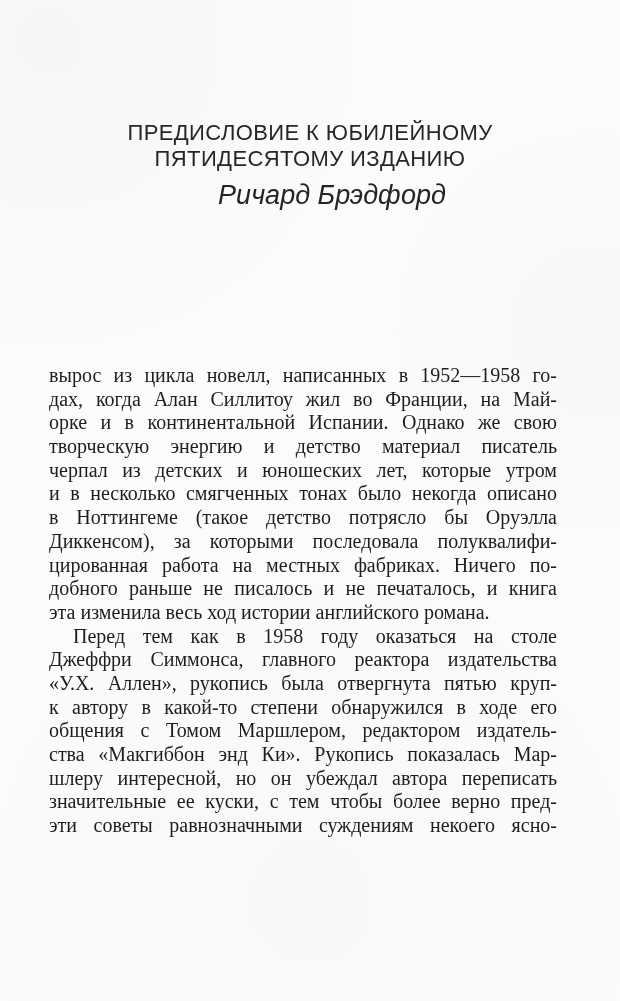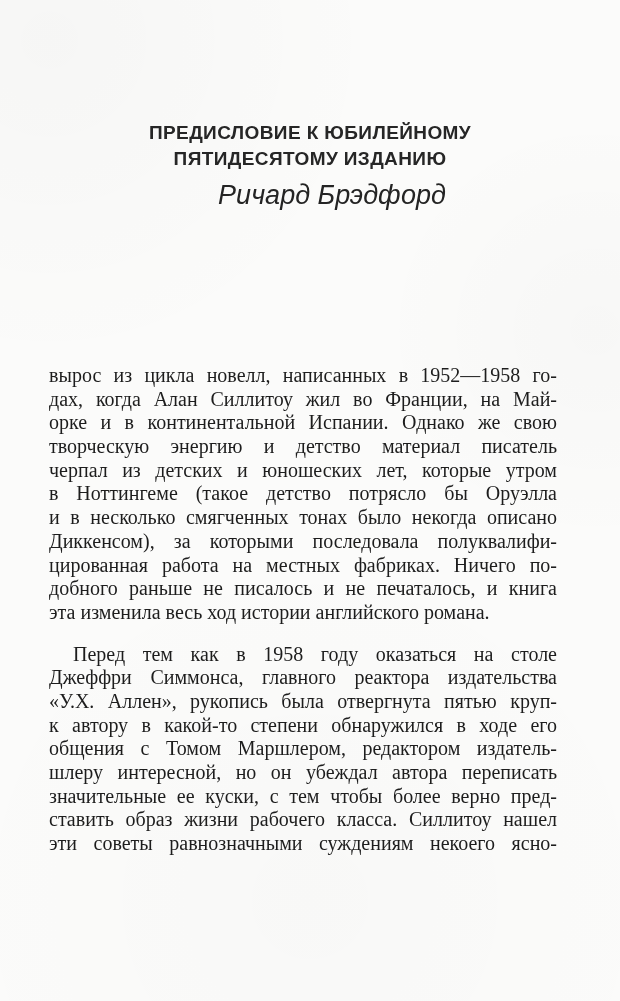--- a/index.html
+++ b/index.html
@@ -21,22 +21,22 @@
     font-family: "Liberation Serif", serif;
     color: #1d1d1d;
   }
   .chapter-title {
     position: absolute;
     top: 120px;
     left: 0;
     right: 0;
     text-align: center;
     font-family: "Liberation Sans", sans-serif;
-    font-size: 19px;
-    font-weight: bold;
+    font-size: 22px;
+    font-weight: normal;
     letter-spacing: 0.4px;
     line-height: 26px;
     color: #262626;
   }
   .chapter-author {
     position: absolute;
     top: 180px;
     left: 0;
     right: 0;
     text-align: center;
@@ -65,21 +65,20 @@
     text-align-last: justify;
     text-justify: inter-word;
     white-space: nowrap;
     overflow: visible;
   }
   .line.last-left {
     text-align-last: left;
   }
   .line.indent {
     text-indent: 24px;
-    margin-top: 18px;
   }
   .line.has-initial {
     text-indent: 34px;
   }
   .initial {
     font-size: 34px;
     line-height: 23.7px;
     letter-spacing: 0.5px;
   }
 </style>
@@ -92,32 +91,32 @@
     <div>ПЯТИДЕСЯТОМУ ИЗДАНИЮ</div>
   </div>
   <div class="chapter-author">Ричард Брэдфорд</div>
   <div class="body-text">
       <div class="paragraph">
         <div class="line">вырос из цикла новелл, написанных в 1952—1958 го-</div>
         <div class="line">дах, когда Алан Силлитоу жил во Франции, на Май-</div>
         <div class="line">орке и в континентальной Испании. Однако же свою</div>
         <div class="line">творческую энергию и детство материал писатель</div>
         <div class="line">черпал из детских и юношеских лет, которые утром</div>
+        <div class="line">и в несколько смягченных тонах было некогда описано</div>
         <div class="line">в Ноттингеме (такое детство потрясло бы Оруэлла</div>
-        <div class="line">и в несколько смягченных тонах было некогда описано</div>
         <div class="line">Диккенсом), за которыми последовала полуквалифи-</div>
         <div class="line">цированная работа на местных фабриках. Ничего по-</div>
         <div class="line">добного раньше не писалось и не печаталось, и книга</div>
         <div class="line last-left">эта изменила весь ход истории английского романа.</div>
       </div>
       <div class="paragraph">
         <div class="line indent">Перед тем как в 1958 году оказаться на столе</div>
         <div class="line">Джеффри Симмонса, главного реактора издательства</div>
         <div class="line">«У.Х. Аллен», рукопись была отвергнута пятью круп-</div>
         <div class="line">к автору в какой-то степени обнаружился в ходе его</div>
         <div class="line">общения с Томом Маршлером, редактором издатель-</div>
+        <div class="line">ства «Макгиббон энд Ки». Рукопись показалась Мар-</div>
         <div class="line">шлеру интересной, но он убеждал автора переписать</div>
         <div class="line">значительные ее куски, с тем чтобы более верно пред-</div>
-        <div class="line">ставить образ жизни рабочего класса. Силлитоу нашел</div>
         <div class="line">эти советы равнозначными суждениям некоего ясно-</div>
       </div>
     </div>
 </div>
 
 </body></html>

